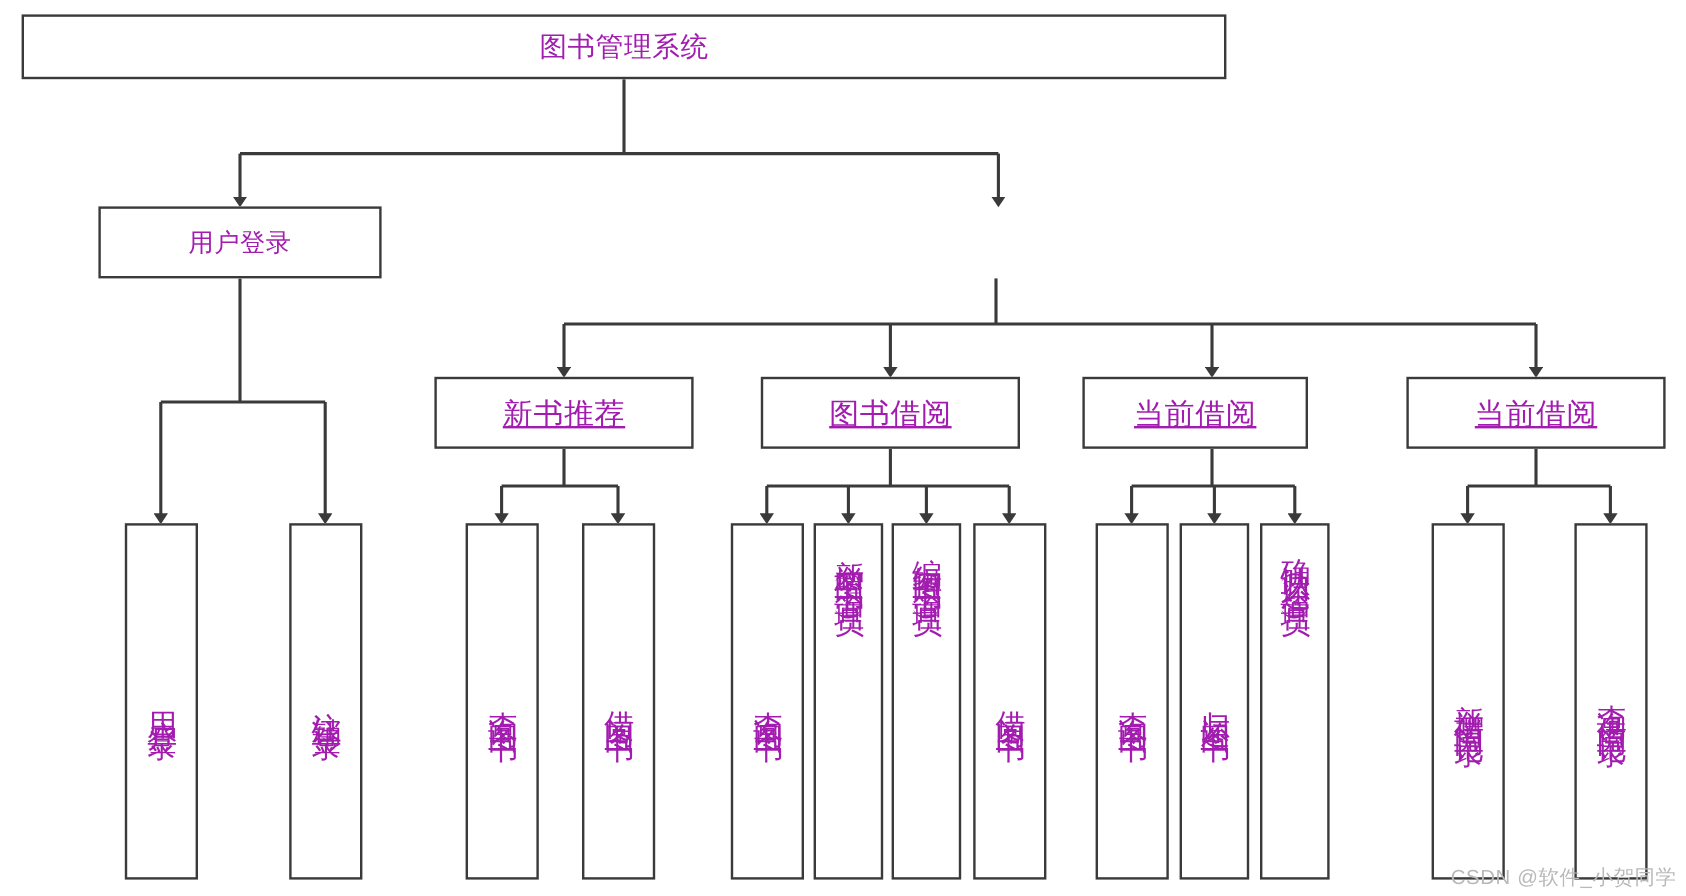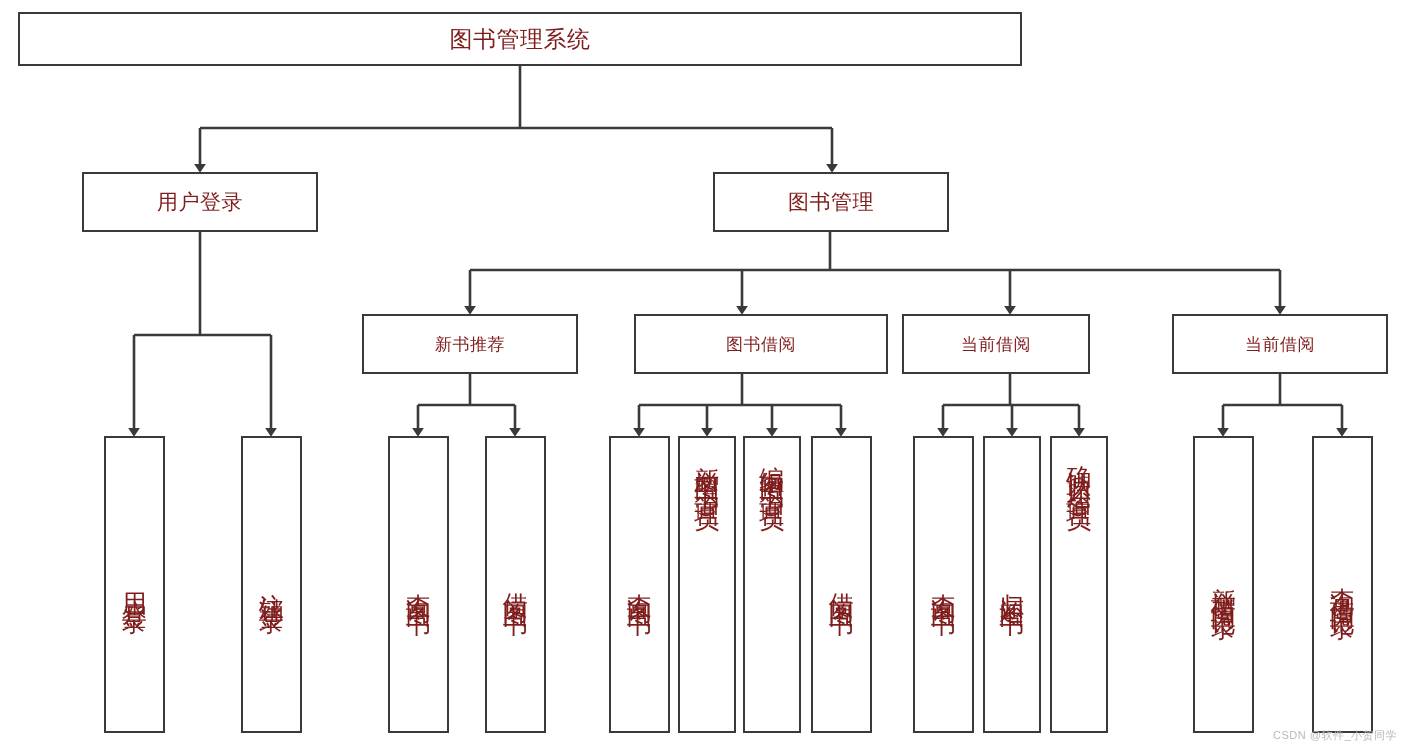--- a/index.html
+++ b/index.html
@@ -24,33 +24,33 @@
     position:absolute;
     box-sizing:border-box;
     border:2px solid #3a3a3a;
     background:#ffffff;
     display:flex;
     align-items:center;
     justify-content:center;
     z-index:3;
   }
   .node .label{
-    color:#7f1d1d;
+    color:#a21caf;
     letter-spacing:0.5px;
     white-space:nowrap;
   }
   
   #node-root{ left:18px; top:12px; width:1004px; height:54px; }
   #node-root .label{ font-size:23px; }
   
   .lvl1{ height:60px; }
   .lvl1 .label{ font-size:21px; }
   
   .lvl2{ height:60px; }
-  .lvl2 .label{ font-size:17px; }
+  .lvl2 .label{ font-size:25px;text-decoration:underline; }
   
   .leaf{
     top:436px;
     height:297px;
     align-items:flex-start;
     justify-content:center;
     padding-top:8px;
   }
   .leaf.centered{ align-items:center; padding-top:0; }
   .leaf .label{
@@ -58,21 +58,21 @@
     text-orientation:upright;
     font-size:25px;
     line-height:1.05;
     letter-spacing:6px;
     white-space:nowrap;
   }
   #watermark{
     position:absolute;
     right:8px;
     bottom:4px;
-    font-size:11px;
+    font-size:17px;
     color:#b9b9b9;
     z-index:6;
     white-space:nowrap;
     letter-spacing:0.5px;
   }
 </style>
 </head>
 <body>
 
 <div id="canvas">
@@ -127,28 +127,25 @@
     </g>
   </svg>
 
   <div class="node" id="node-root">
     <span class="label">图书管理系统</span>
   </div>
 
   <div class="node lvl1" style="left:82px;top:172px;width:236px;">
     <span class="label">用户登录</span>
   </div>
-  <div class="node lvl1" style="left:713px;top:172px;width:236px;">
-    <span class="label">图书管理</span>
-  </div>
 
   <div class="node lvl2" style="left:362px;top:314px;width:216px;">
     <span class="label">新书推荐</span>
   </div>
-  <div class="node lvl2" style="left:634px;top:314px;width:254px;text-align:center;">
+  <div class="node lvl2" style="left:634px;top:314px;width:216px;text-align:center;">
     <span class="label">图书借阅</span>
   </div>
   <div class="node lvl2" style="left:902px;top:314px;width:188px;">
     <span class="label">当前借阅</span>
   </div>
   <div class="node lvl2" style="left:1172px;top:314px;width:216px;">
     <span class="label">当前借阅</span>
   </div>
 
   <div class="node leaf centered" style="left:104px;width:61px;">

